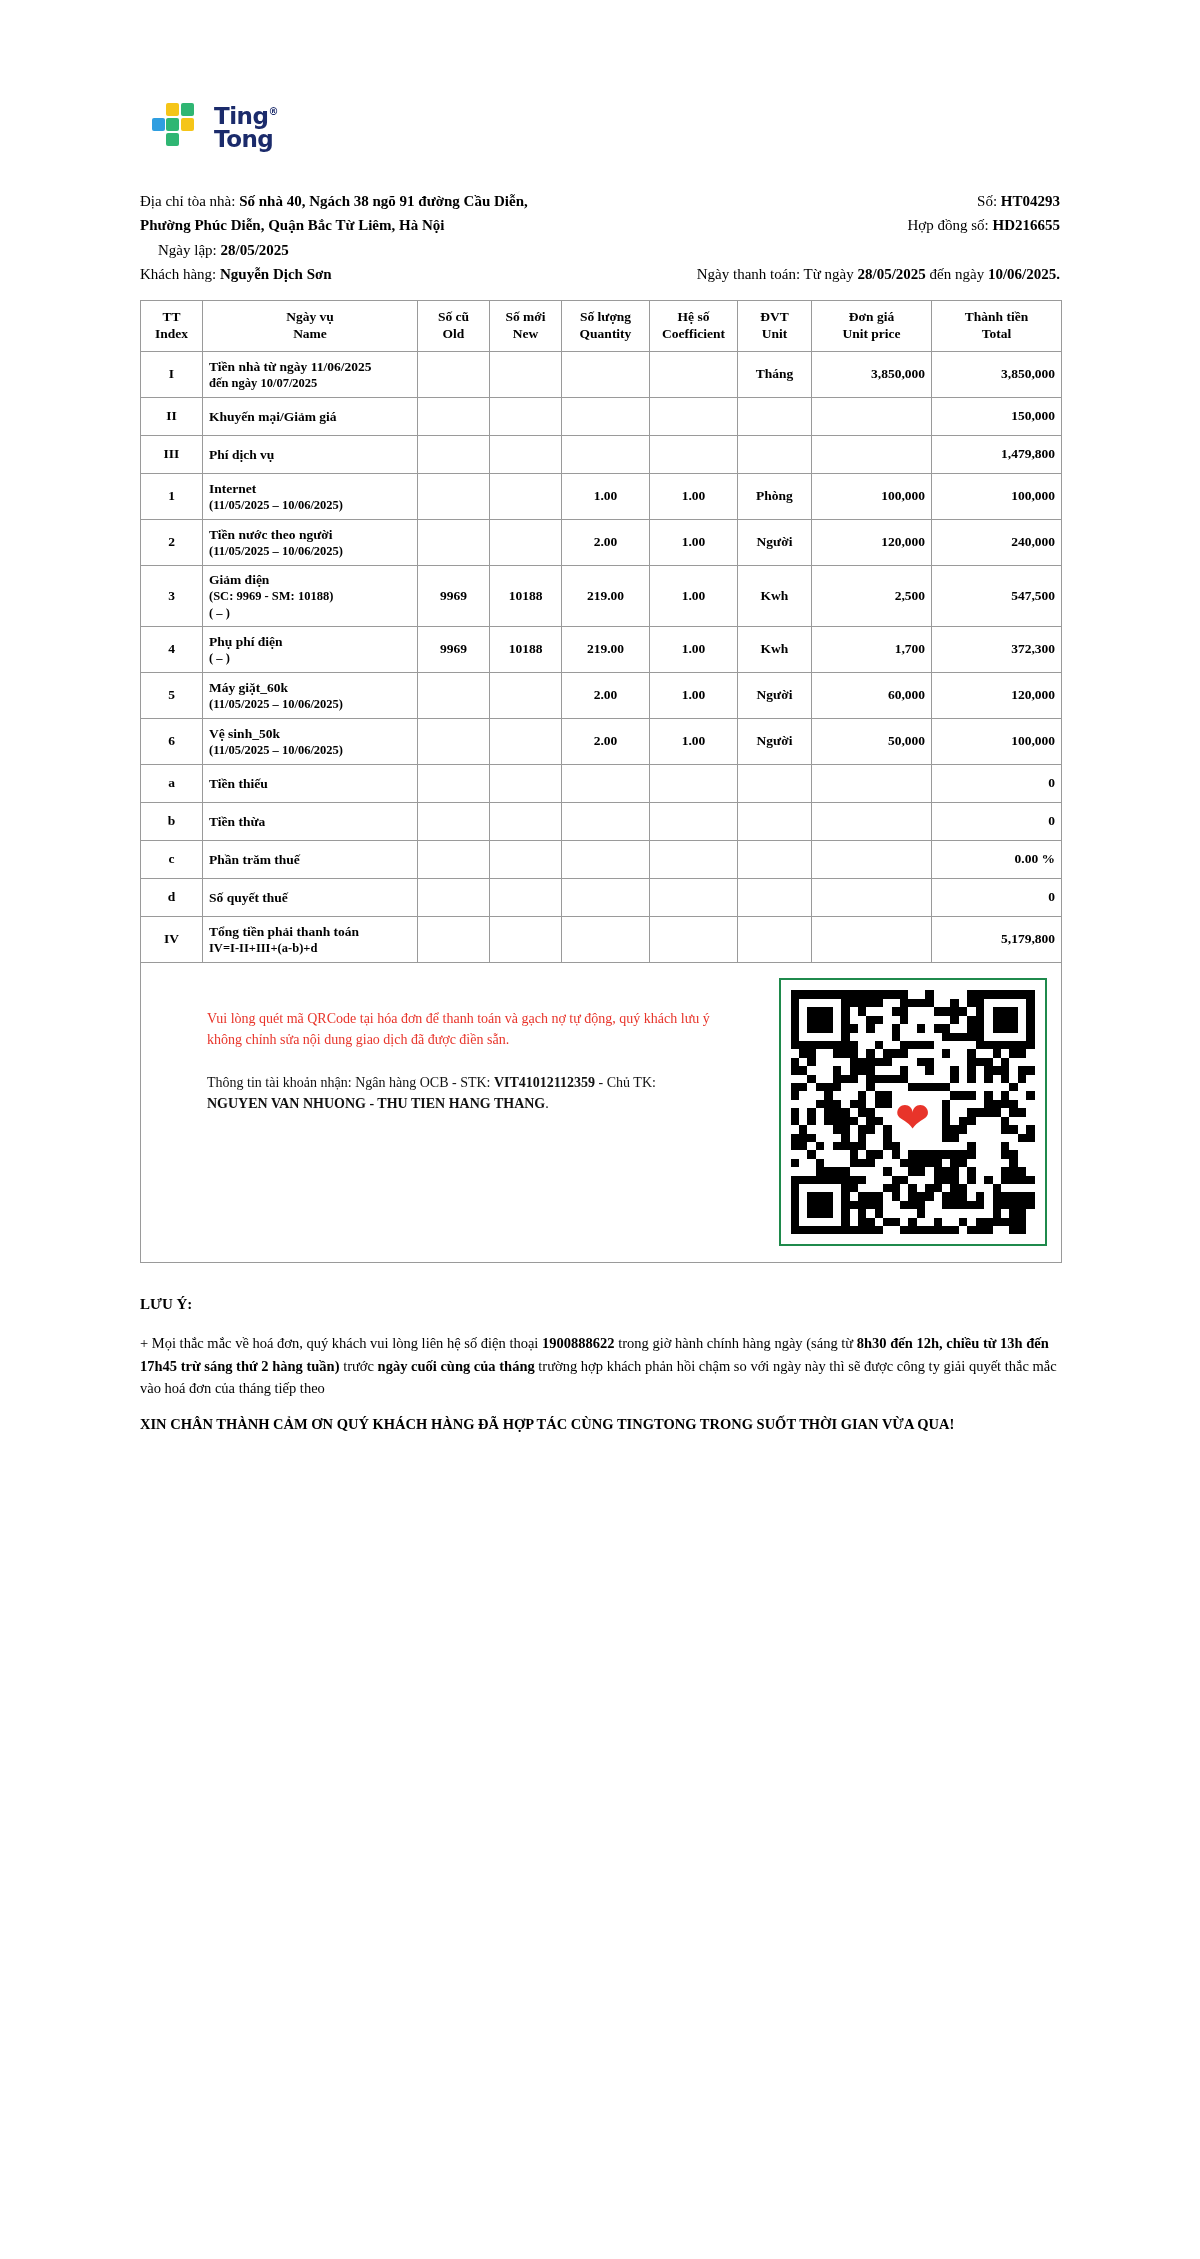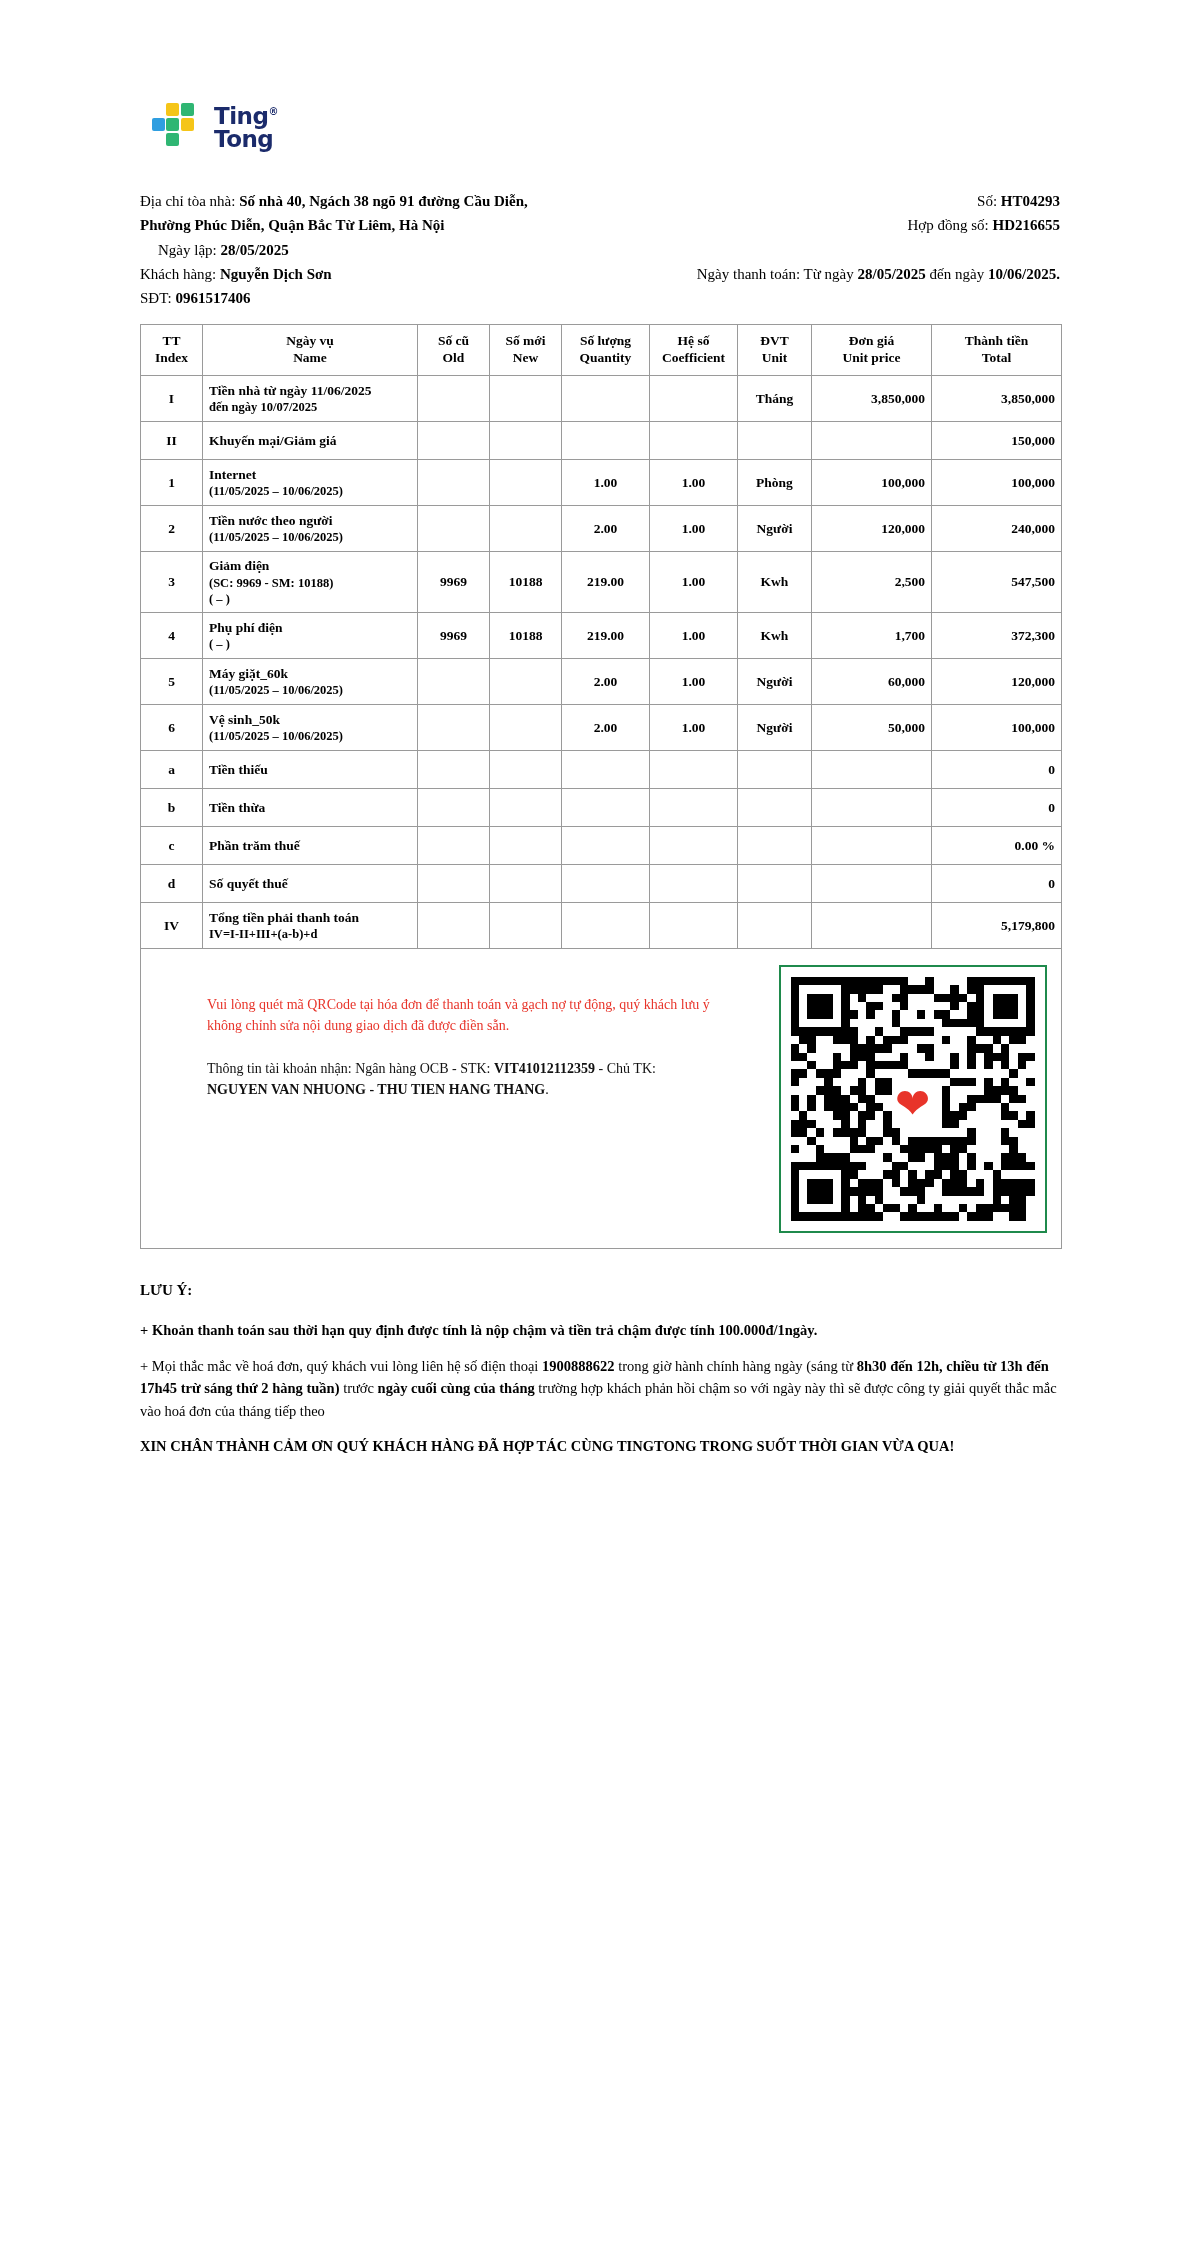--- a/index.html
+++ b/index.html
@@ -196,27 +196,20 @@
         <span>Khách hàng:</span>
         <span class="b">Nguyễn Dịch Sơn</span>
       </div>
       <div class="meta-right">
         <span>Ngày thanh toán: Từ ngày</span>
         <span class="b">28/05/2025</span>
         <span>đến ngày</span>
         <span class="b">10/06/2025.</span>
       </div>
     </div>
-    <div class="meta-row">
-      <div class="meta-left">
-        <span>SĐT:</span>
-        <span class="b">0961517406</span>
-      </div>
-      <div class="meta-right"></div>
-    </div>
   </div>
 
   <table class="inv">
     <thead>
       <tr>
         <th class="c-idx"><span>TT</span><br><span>Index</span></th>
         <th class="c-name"><span>Ngày vụ</span><br><span>Name</span></th>
         <th class="c-old"><span>Số cũ</span><br><span>Old</span></th>
         <th class="c-new"><span>Số mới</span><br><span>New</span></th>
         <th class="c-qty"><span>Số lượng</span><br><span>Quantity</span></th>
@@ -241,20 +234,31 @@
         <tr class="row-med">
           <td class="c-idx">II</td>
           <td class="c-name"><span class="nm-main">Khuyến mại/Giảm giá</span></td>
           <td class="c-old"></td>
           <td class="c-new"></td>
           <td class="c-qty"></td>
           <td class="c-coef"></td>
           <td class="c-unit"></td>
           <td class="c-price"></td>
           <td class="c-total">150,000</td>
+        </tr>
+        <tr class="row-med">
+          <td class="c-idx">III</td>
+          <td class="c-name"><span class="nm-main">Phí dịch vụ</span></td>
+          <td class="c-old"></td>
+          <td class="c-new"></td>
+          <td class="c-qty"></td>
+          <td class="c-coef"></td>
+          <td class="c-unit"></td>
+          <td class="c-price"></td>
+          <td class="c-total">1,479,800</td>
         </tr>
         <tr class="row-tall">
           <td class="c-idx">1</td>
           <td class="c-name"><span class="nm-main">Internet</span><br><span class="nm-sub">(11/05/2025 – 10/06/2025)</span></td>
           <td class="c-old"></td>
           <td class="c-new"></td>
           <td class="c-qty">1.00</td>
           <td class="c-coef">1.00</td>
           <td class="c-unit">Phòng</td>
           <td class="c-price">100,000</td>
@@ -1226,20 +1230,19 @@
                 </div>
               </div>
             </div>
           </td>
         </tr>
       </tbody>
   </table>
 
   <div class="notes">
     <h3>LƯU Ý:</h3>
-    <p class="strong">+ Khoản thanh toán sau thời hạn quy định được tính là nộp chậm và tiền trả chậm được tính 100.000đ/1ngày.</p>
     <p>
       <span>+ Mọi thắc mắc về hoá đơn, quý khách vui lòng liên hệ số điện thoại </span><span class="strong">1900888622</span><span> trong giờ hành chính hàng ngày (sáng từ </span><span class="strong">8h30 đến 12h, chiều từ 13h đến 17h45 trừ sáng thứ 2 hàng tuần)</span><span> trước </span><span class="strong">ngày cuối cùng của tháng</span><span> trường hợp khách phản hồi chậm so với ngày này thì sẽ được công ty giải quyết thắc mắc vào hoá đơn của tháng tiếp theo</span>
     </p>
     <p class="final">XIN CHÂN THÀNH CẢM ƠN QUÝ KHÁCH HÀNG ĐÃ HỢP TÁC CÙNG TINGTONG TRONG SUỐT THỜI GIAN VỪA QUA!</p>
   </div>
 
 </div>
 
 </body></html>

